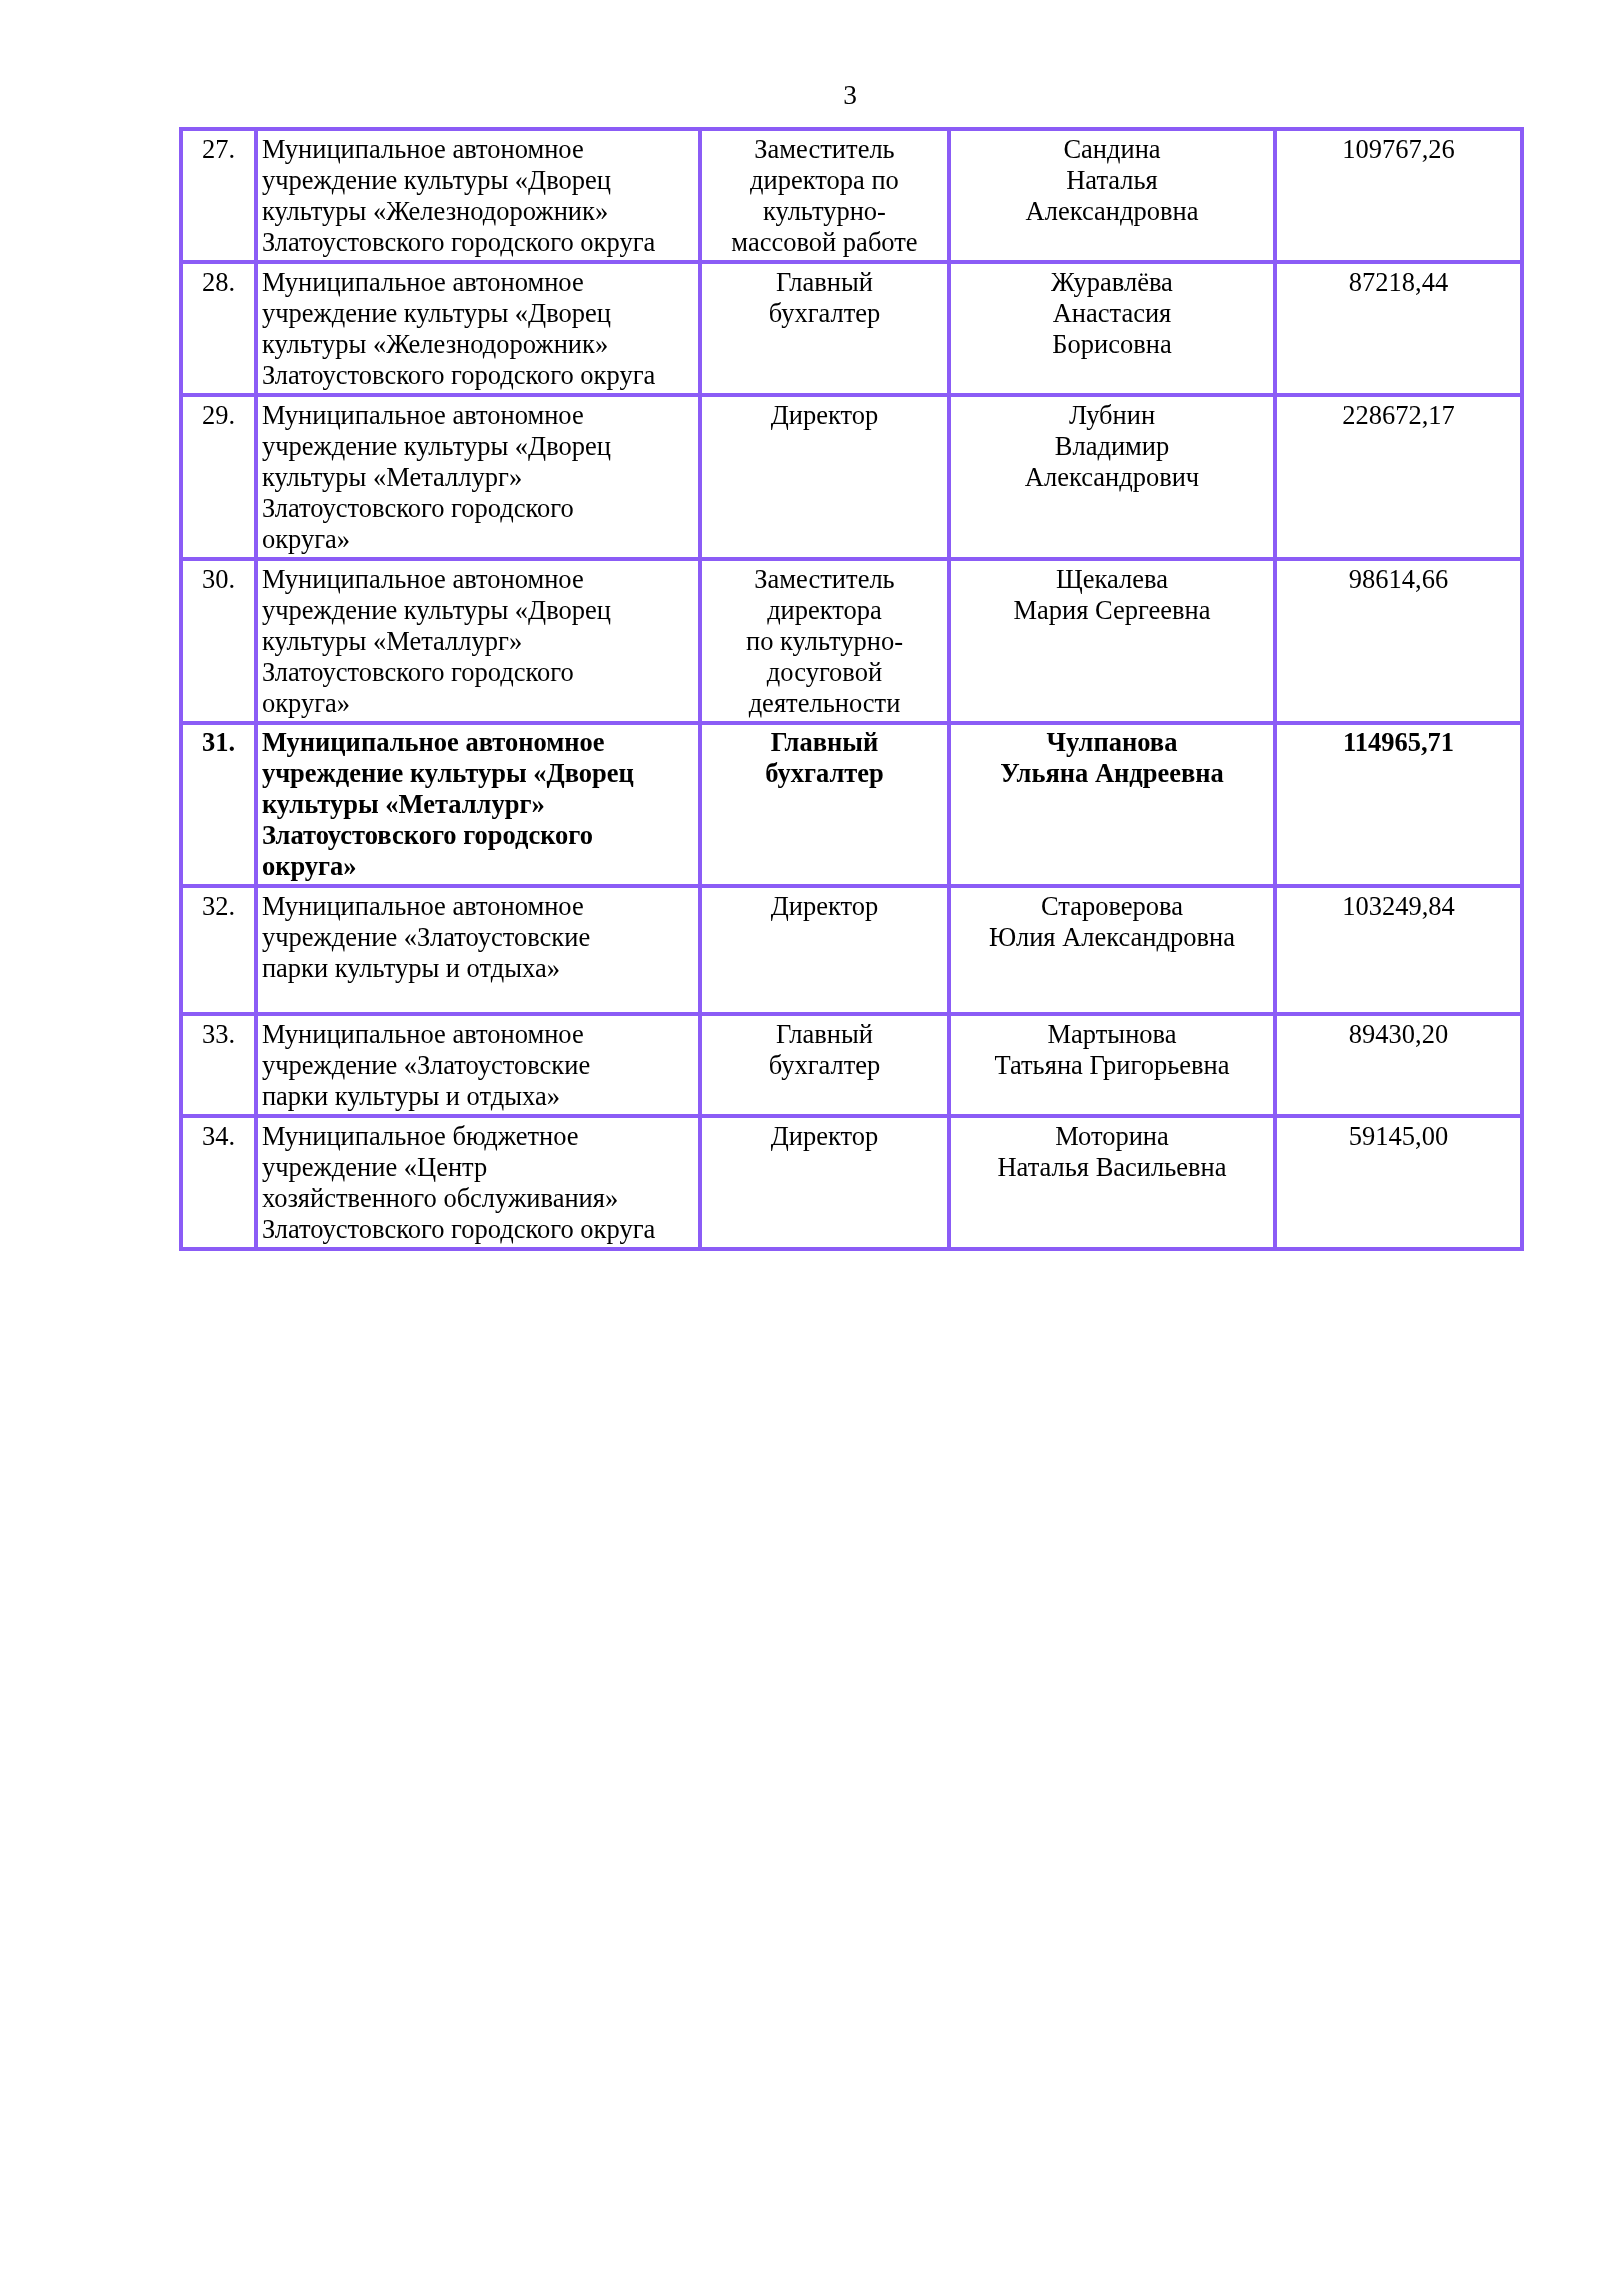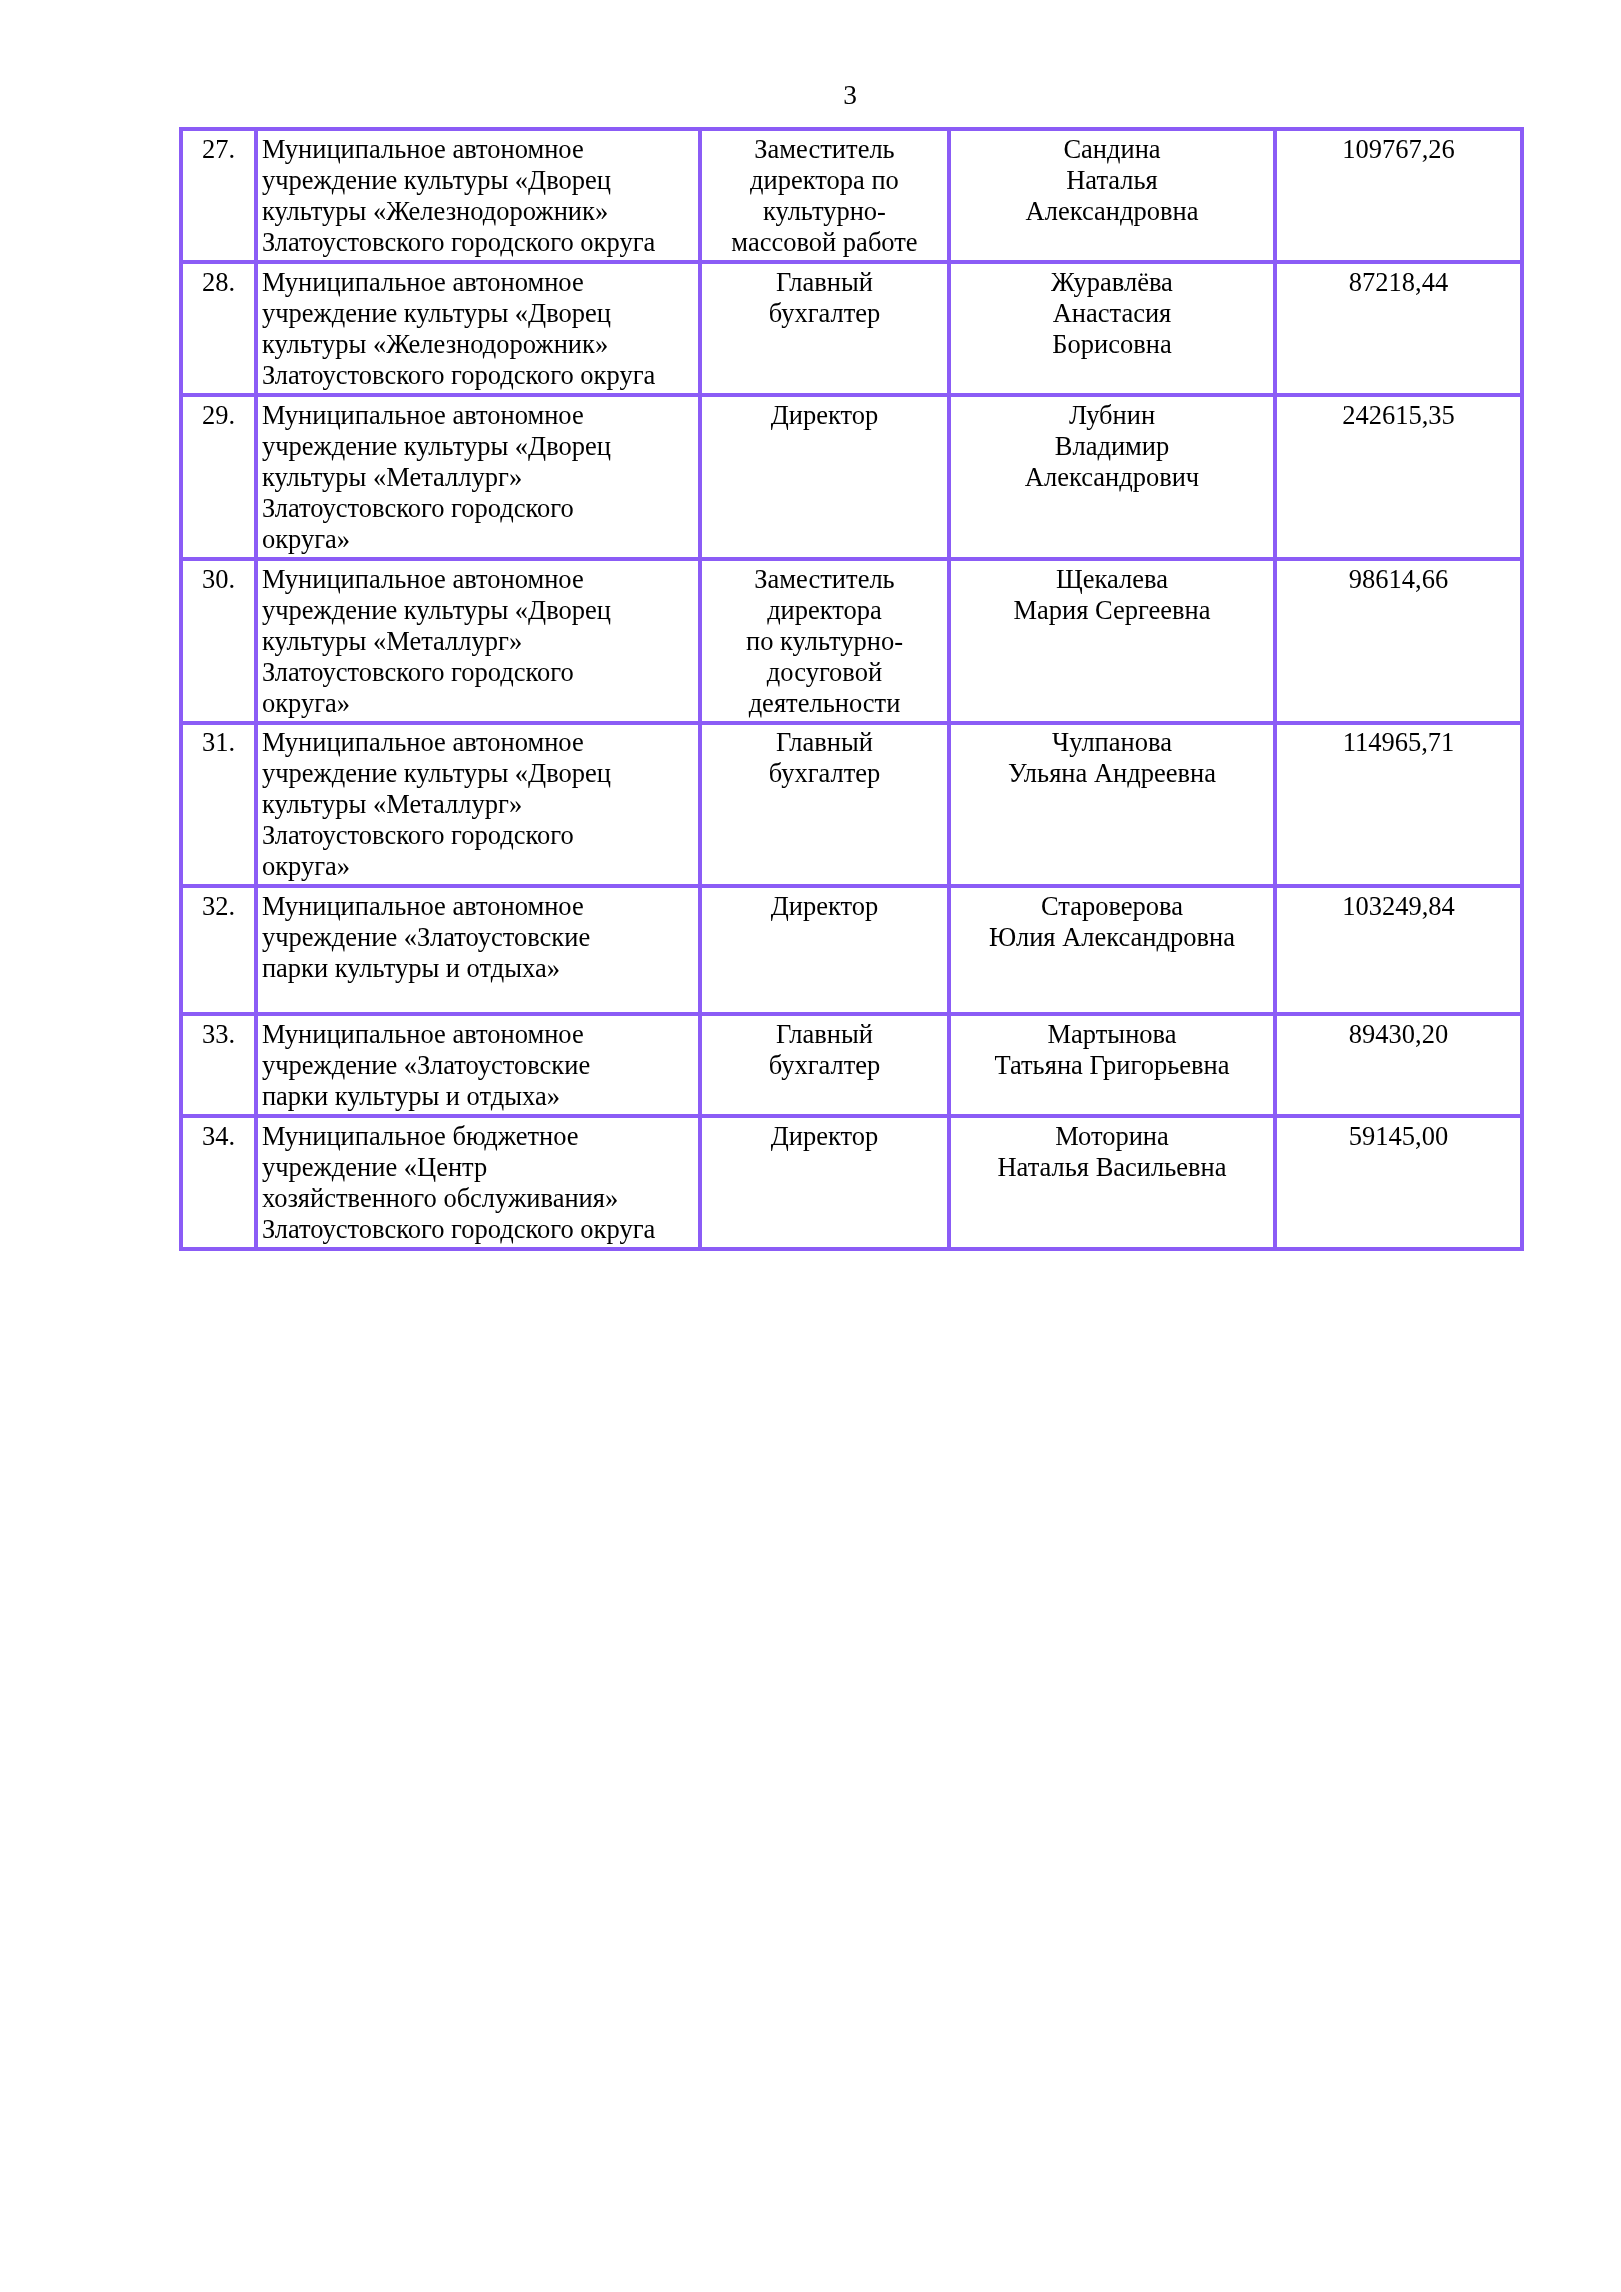--- a/index.html
+++ b/index.html
@@ -45,21 +45,21 @@
   td.cell-num  { text-align: center; }
   td.cell-inst { text-align: left; padding-left: 9.8px; padding-right: 5.9px; margin-left: 28px; }
   td.cell-pos  { text-align: center; margin-top: 47px; }
   td.cell-name { text-align: center; }
   td.cell-sal  { text-align: center; }
 
   tr.row-0 { height: 124px; }
   tr.row-1 { height: 127px; }
   tr.row-2 { height: 155px; }
   tr.row-3 { height: 157px; }
-  tr.row-4 { height: 161px; }
+  tr.row-4 { height: 161px; font-weight: bold; }
   tr.row-5 { height: 128px; }
   tr.row-6 { height: 98px; }
   tr.row-7 { height: 129px; }
 </style>
 </head>
 <body>
 
 <div class="page-number">3</div>
 
 <div class="table-wrap">
@@ -104,21 +104,21 @@
         <td class="cell-num">29.</td>
         <td class="cell-inst">Муниципальное автономное
 учреждение культуры «Дворец
 культуры «Металлург»
 Златоустовского городского
 округа»</td>
         <td class="cell-pos">Директор</td>
         <td class="cell-name">Лубнин
 Владимир
 Александрович</td>
-        <td class="cell-sal">242615,35</td>
+        <td class="cell-sal">228672,17</td>
       </tr>
       <tr class="row-3">
         <td class="cell-num">30.</td>
         <td class="cell-inst">Муниципальное автономное
 учреждение культуры «Дворец
 культуры «Металлург»
 Златоустовского городского
 округа»</td>
         <td class="cell-pos">Заместитель
 директора

